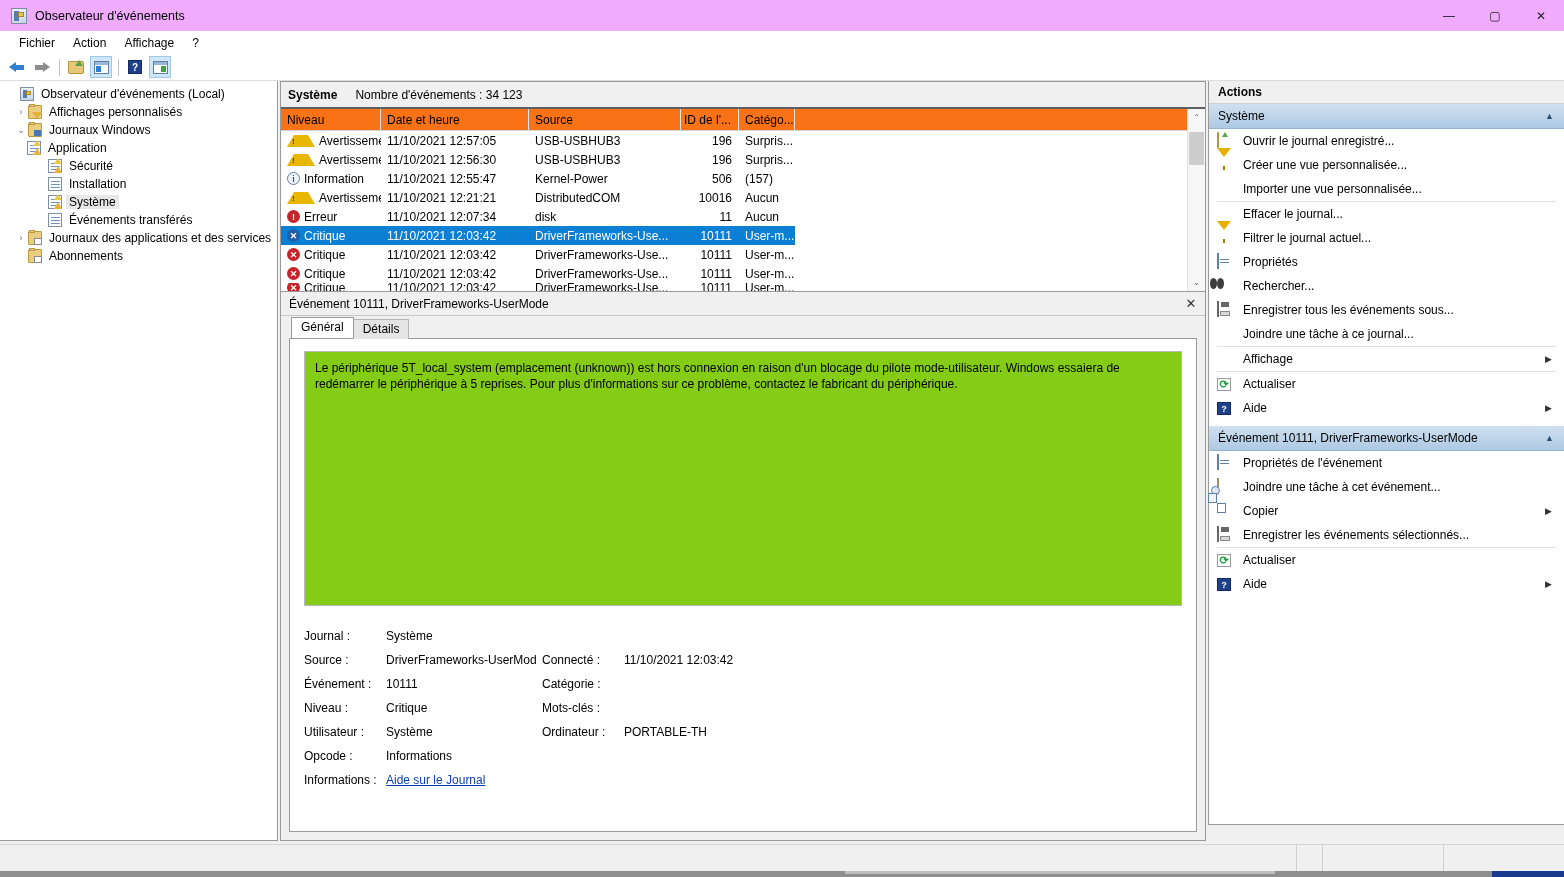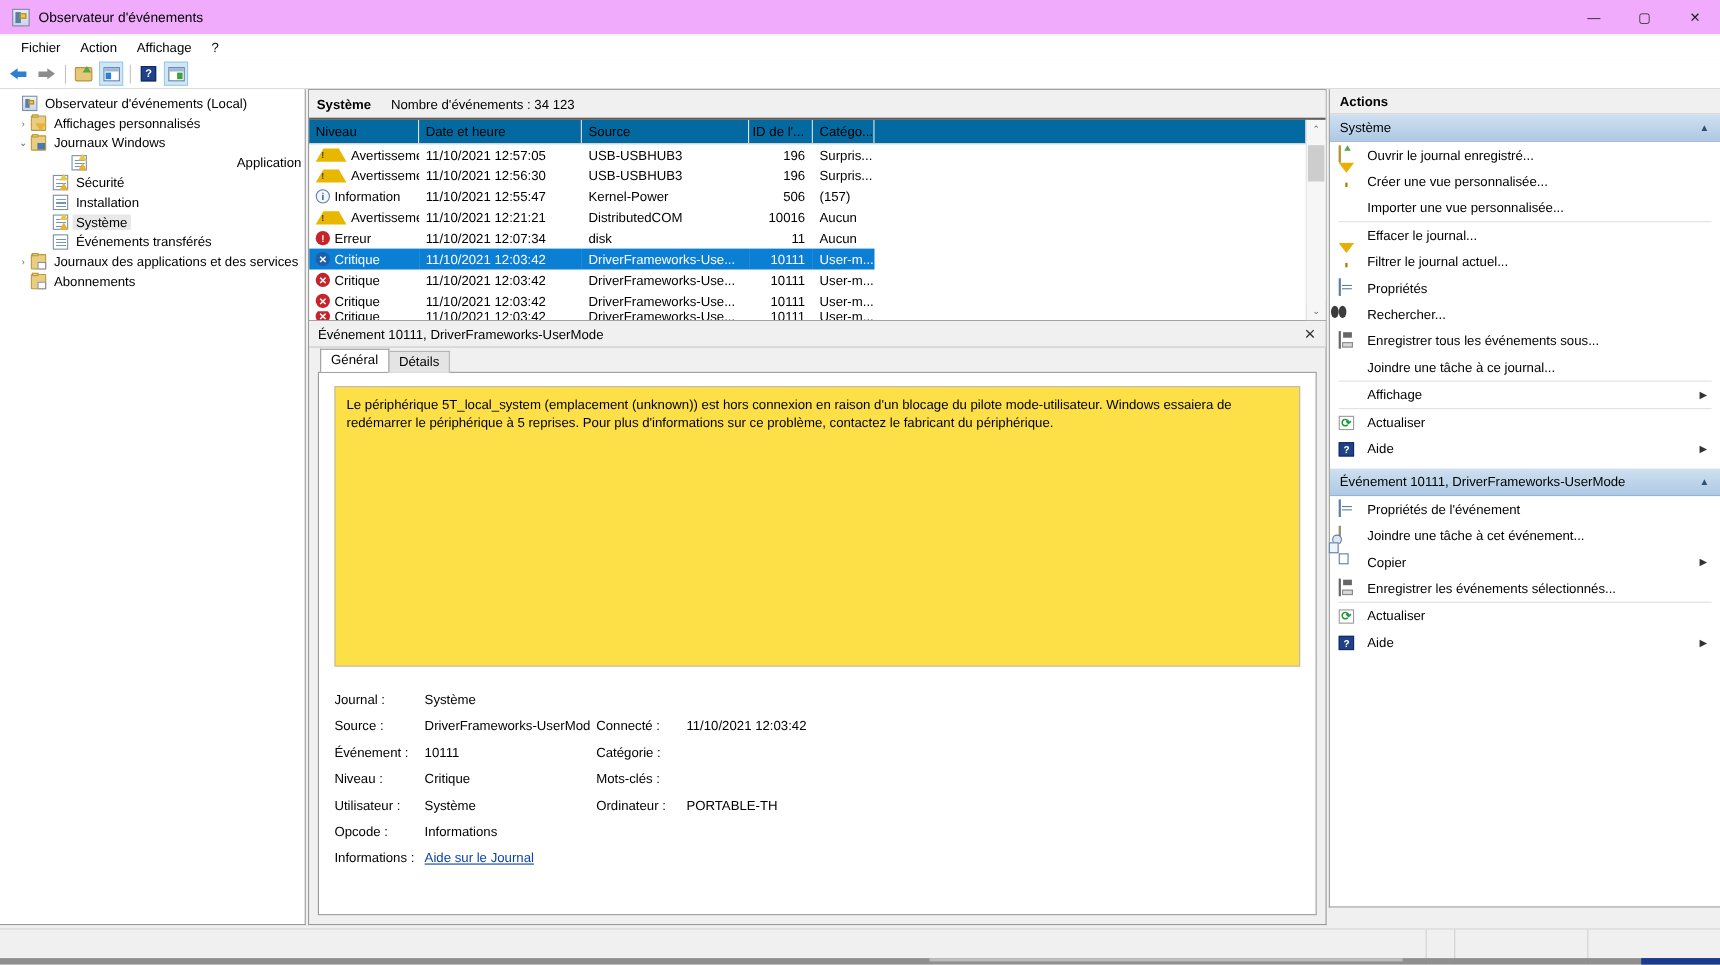--- a/index.html
+++ b/index.html
@@ -200,21 +200,21 @@
     display:flex; align-items:center;
     padding-left: 7px;
     border-bottom:2px solid #5f5f5f;
     font-size:12px;
   }
   .lh-title { font-weight:bold; margin-right:18px; }
   .list-body { flex:1; display:flex; min-height:0; }
   .grid-wrap { flex:1; display:flex; flex-direction:column; min-width:0; overflow:hidden; }
   .grid-head {
     display:flex; height:21px; min-height:21px;
-    background:#0369a1; border-bottom:1px solid #d3d3d3;
+    background:#f97316; border-bottom:1px solid #d3d3d3;
     font-size:12px;
   }
   .gh {
     display:flex; align-items:center; padding-left:6px;
     border-right:1px solid #e2e2e2; box-sizing:border-box;
     overflow:hidden; white-space:nowrap;
   }
   .gh.num { justify-content:flex-end; padding-right:7px; padding-left:0; }
   .c-level { width:100px; min-width:100px; }
   .c-date  { width:148px; min-width:148px; }
@@ -285,21 +285,21 @@
   }
   .tab.active { background:#ffffff; top:0; padding-bottom:4px; border-color:#9a9a9a; z-index:2; }
   .detail-inner {
     flex:1; background:#ffffff; border:1px solid #9a9a9a; box-sizing:border-box;
     margin: 0 8px 8px 8px; display:flex; flex-direction:column; min-height:0;
     padding: 12px 14px 0 14px;
   }
   .msg-box {
     border:1px solid #b9b9b9; box-sizing:border-box;
     height:255px; min-height:255px; padding:8px 10px;
-    font-size:12px; line-height:16px; background:#fde047;
+    font-size:12px; line-height:16px; background:#84cc16;
   }
   .meta {
     margin-top:18px; font-size:12px;
   }
   .meta-row { display:flex; height:24px; align-items:center; }
   .m-lab1 { width:82px; min-width:82px; }
   .m-val1 { width:156px; min-width:156px; }
   .m-lab2 { width:82px; min-width:82px; }
   .m-val2 { flex:1; }
   .link { color:#0b3fb0; text-decoration:underline; }
@@ -436,21 +436,21 @@
       <div class="tree-row" style="padding-left:14px;">
         <span class="tree-twisty">›</span>
         <span class="ic ic-folder filter"></span>
         <span class="tree-label">Affichages personnalisés</span>
       </div>
       <div class="tree-row" style="padding-left:14px;">
         <span class="tree-twisty">⌄</span>
         <span class="ic ic-folder blue"></span>
         <span class="tree-label">Journaux Windows</span>
       </div>
-      <div class="tree-row" style="padding-left:65px;justify-content:space-between;">
+      <div class="tree-row" style="padding-left:27px;">
         <span class="ic ic-log warn"></span>
         <span class="tree-label">Application</span>
       </div>
       <div class="tree-row" style="padding-left:48px;">
         <span class="ic ic-log warn"></span>
         <span class="tree-label">Sécurité</span>
       </div>
       <div class="tree-row" style="padding-left:48px;">
         <span class="ic ic-log"></span>
         <span class="tree-label">Installation</span>

